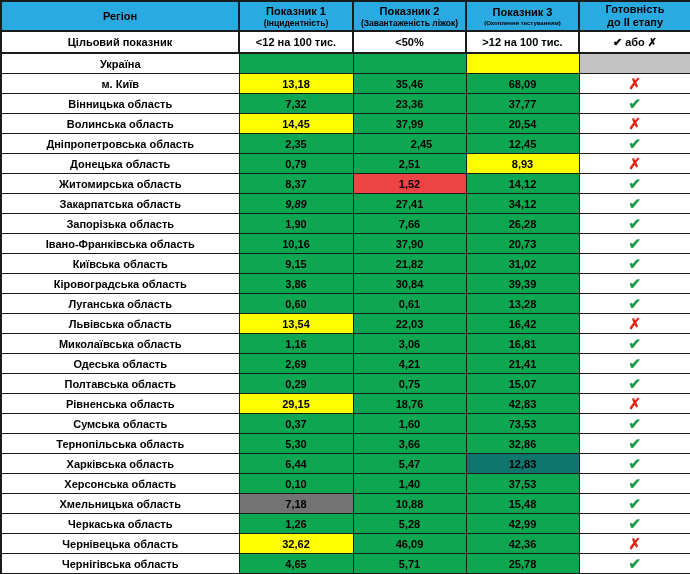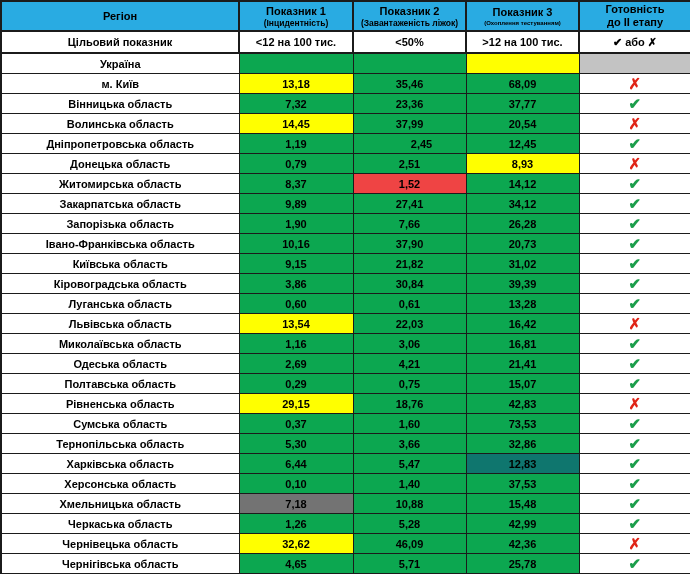--- a/index.html
+++ b/index.html
@@ -112,21 +112,21 @@
   <tr>
     <td class="region">Волинська область</td>
     <td class="num" style="background: rgb(255, 255, 0);">14,45</td>
     <td class="num" style="background: rgb(12, 167, 80);">37,99</td>
     <td class="num" style="background: rgb(12, 167, 80); margin-left: 27px;">20,54</td>
     <td class="ready" style="color: rgb(224, 36, 23);">✗</td>
   </tr>
 
   <tr>
     <td class="region">Дніпропетровська область</td>
-    <td class="num" style="background: rgb(12, 167, 80);">1,19</td>
+    <td class="num" style="background: rgb(12, 167, 80);">2,35</td>
     <td class="num" style="background: rgb(12, 167, 80); padding-left: 24px;">2,45</td>
     <td class="num" style="background: rgb(12, 167, 80);">12,45</td>
     <td class="ready" style="color: rgb(27, 158, 75);">✔</td>
   </tr>
 
   <tr>
     <td class="region">Донецька область</td>
     <td class="num" style="background: rgb(12, 167, 80);">0,79</td>
     <td class="num" style="background: rgb(12, 167, 80);">2,51</td>
     <td class="num" style="background: rgb(255, 255, 0);">8,93</td>
@@ -136,21 +136,21 @@
   <tr>
     <td class="region">Житомирська область</td>
     <td class="num" style="background: rgb(12, 167, 80);">8,37</td>
     <td class="num" style="background: #ef4444;">1,52</td>
     <td class="num" style="background: rgb(12, 167, 80);">14,12</td>
     <td class="ready" style="color: rgb(27, 158, 75);">✔</td>
   </tr>
 
   <tr>
     <td class="region">Закарпатська область</td>
-    <td class="num" style="background: rgb(12, 167, 80);">9,89</td>
+    <td class="num" style="background: rgb(12, 167, 80); font-style: italic;">9,89</td>
     <td class="num" style="background: rgb(12, 167, 80);">27,41</td>
     <td class="num" style="background: rgb(12, 167, 80);">34,12</td>
     <td class="ready" style="color: rgb(27, 158, 75);">✔</td>
   </tr>
 
   <tr>
     <td class="region">Запорізька область</td>
     <td class="num" style="background: rgb(12, 167, 80);">1,90</td>
     <td class="num" style="background: rgb(12, 167, 80);">7,66</td>
     <td class="num" style="background: rgb(12, 167, 80);">26,28</td>

